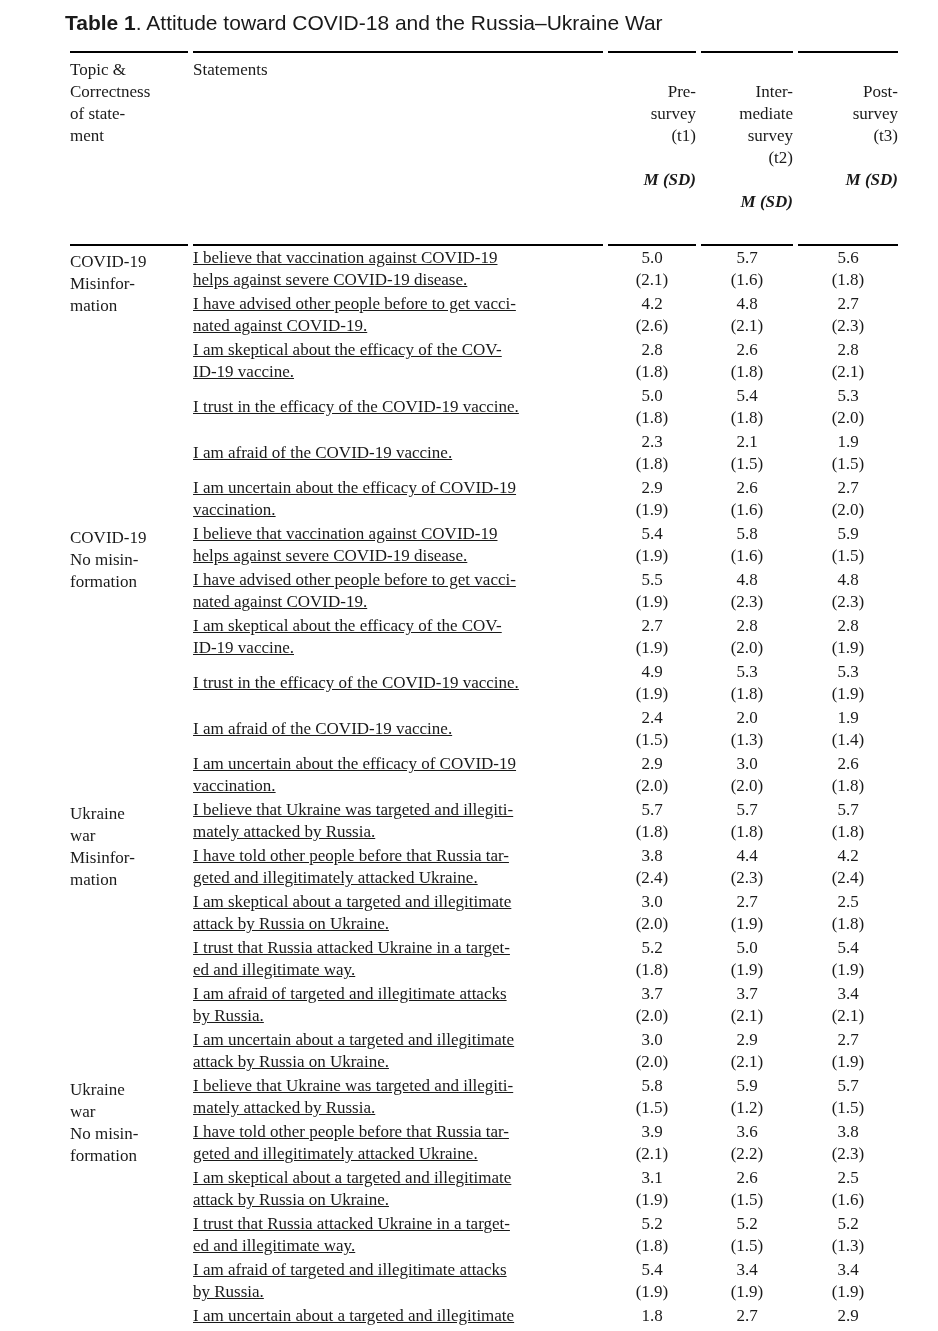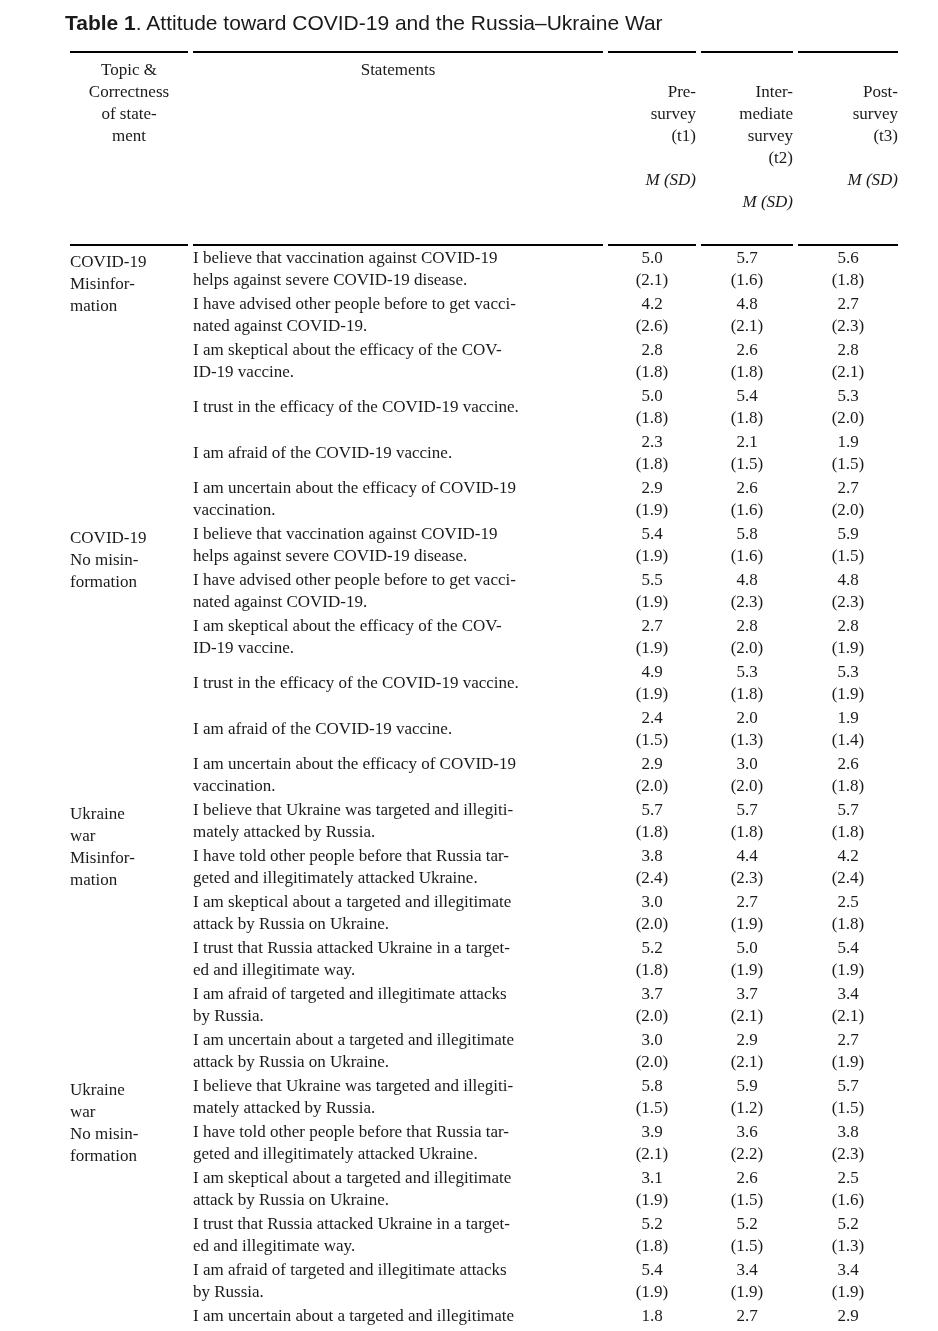--- a/index.html
+++ b/index.html
@@ -23,38 +23,38 @@
   }
   col.c-topic { width: 118px; }
   col.c-stmt  { width: 410px; }
   col.c-t1    { width: 88px; }
   col.c-t2    { width: 92px; }
   col.c-t3    { width: 100px; }
   th, td { padding: 0; font-weight: 400; }
   thead th {
     border-top: 2px solid #000;
     border-bottom: 2px solid #000;
-    vertical-align: top; text-align: center;
+    vertical-align: top; text-align: left;
     padding: 6px 0 9px 0;
     white-space: pre-line;
   }
   thead th.num-h { text-align: right; }
-  thead .msd { font-style: italic; }
+  thead .msd { font-style: italic; font-weight: bold; }
   tbody td { padding-top: 1px; padding-bottom: 1px; }
   tbody td.topic { vertical-align: top; white-space: pre-line; padding-top: 5px; margin-left: 18px; }
-  tbody td.stmt  { vertical-align: middle; white-space: pre-line; }
+  tbody td.stmt  { vertical-align: middle; white-space: pre-line; text-decoration: underline; }
   tbody td.num   { vertical-align: middle; text-align: center; }
   tbody td.last  { border-bottom: 2px solid #000; }
 </style>
 </head>
 <body>
 
 <div class="page">
 
-  <p class="title"><span class="bold">Table 1</span><span>. Attitude toward COVID-19 and the Russia–Ukraine War</span></p>
+  <p class="title"><span class="bold">Table 1</span><span>. Attitude toward COVID-18 and the Russia–Ukraine War</span></p>
 
   <table class="attitude">
     <colgroup>
       <col class="c-topic">
         <col class="c-stmt">
         <col class="c-t1">
         <col class="c-t2">
         <col class="c-t3">
     </colgroup>
     <thead>

